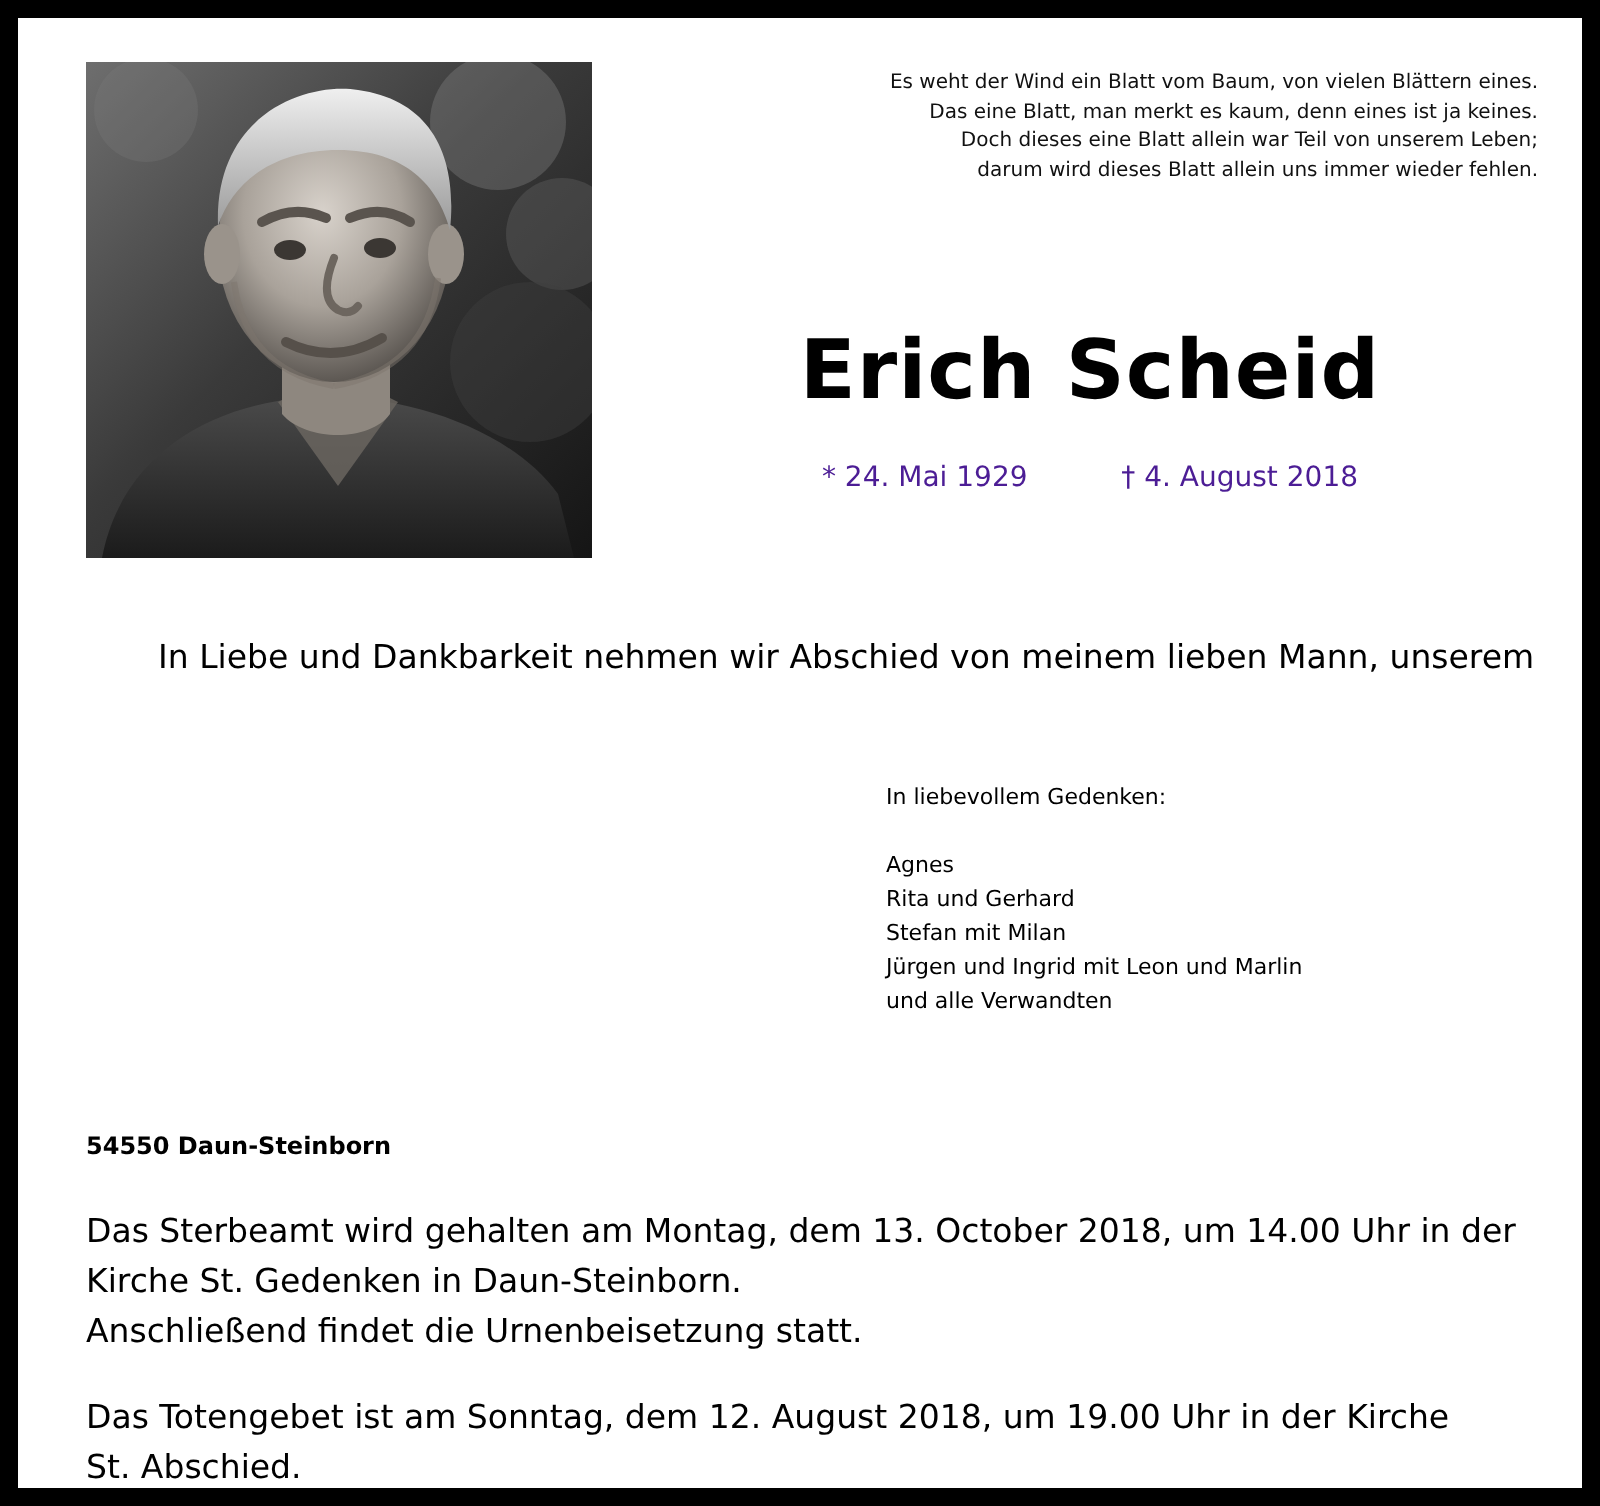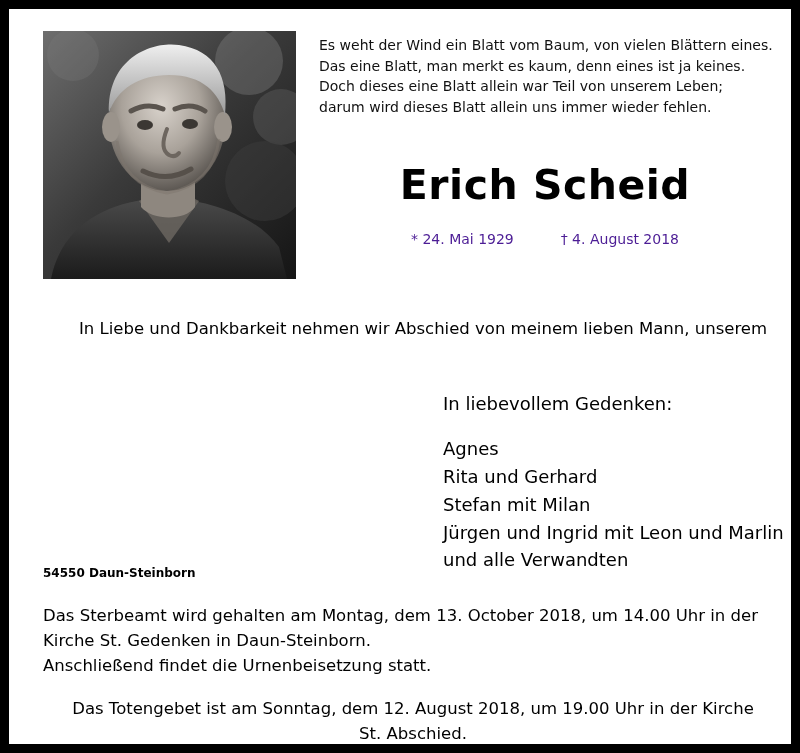--- a/index.html
+++ b/index.html
@@ -40,23 +40,24 @@
   .portrait svg {
     display: block;
     width: 253px;
     height: 248px;
   }
   .verse {
     position: absolute;
     left: 310px;
     top: 26px;
     width: 450px;
-    font-size: 14px;
+    font-size: 10px;
     line-height: 1.47;
     color: #111111;
+    text-align: right;
   }
   .verse div { white-space: nowrap; }
   .name {
     position: absolute;
     left: 310px;
     top: 152px;
     width: 452px;
     text-align: center;
     font-size: 41px;
     font-weight: bold;
@@ -82,42 +83,42 @@
     font-size: 16.5px;
     line-height: 1.5;
     margin-left: 36px;
   }
   .intro div { white-space: nowrap; }
   .memoriam {
     position: absolute;
     left: 434px;
     top: 381px;
     width: 340px;
-    font-size: 18px;
+    font-size: 11px;
     line-height: 1.55;
   }
   .memoriam .heading { margin-bottom: 17px; white-space: nowrap; }
   .memoriam .person { white-space: nowrap; }
   .place {
     position: absolute;
     left: 34px;
     top: 557px;
     font-size: 12px;
     font-weight: bold;
   }
   .service {
     position: absolute;
     left: 34px;
     top: 594px;
     width: 740px;
     font-size: 16.5px;
     line-height: 1.53;
   }
   .service .para { margin-bottom: 17px; }
-  .service .para:last-child { margin-bottom: 0; text-align: center; }
+  .service .para:last-child { margin-bottom: 0; }
   .service .line { white-space: nowrap; }
 </style>
 </head>
 <body>
 
 <div class="obituary">
 
   <div class="top">
 
     <div class="portrait">

